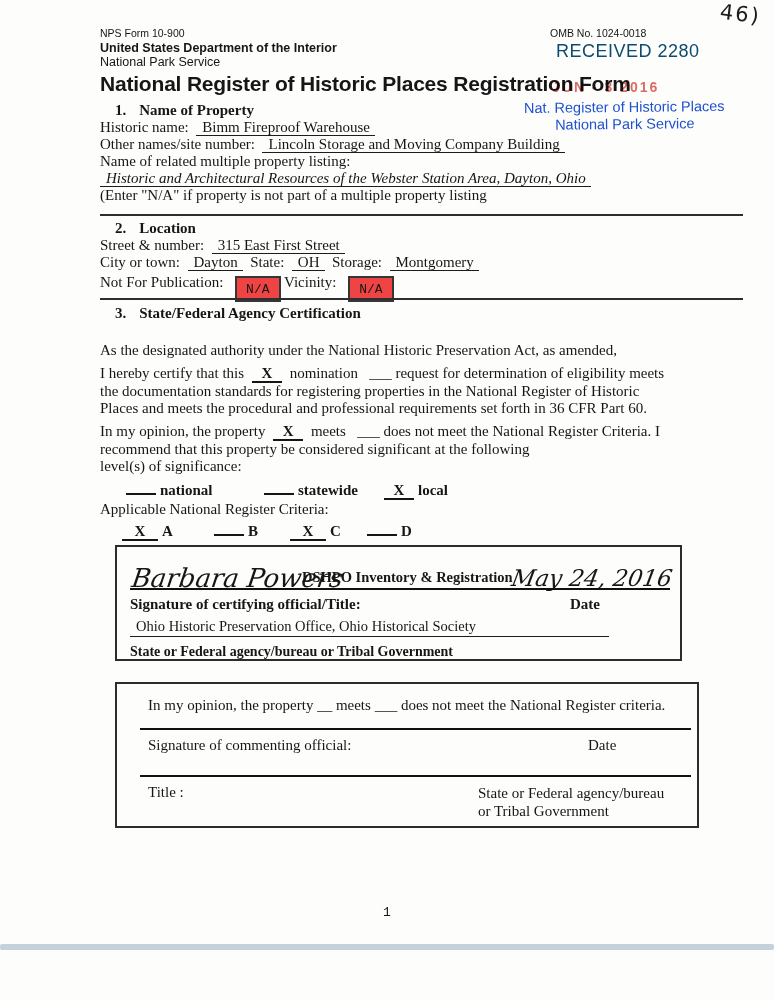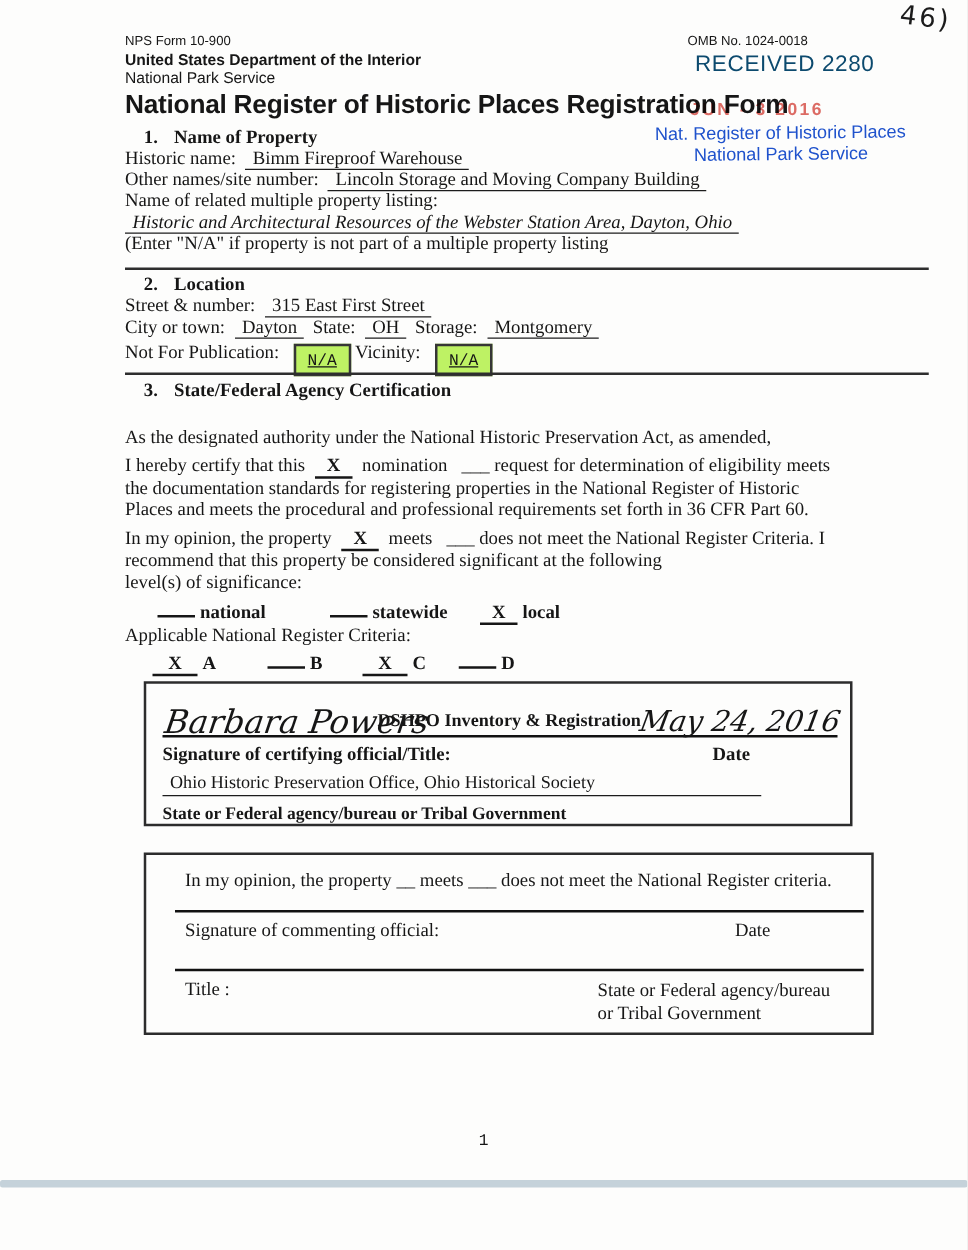--- a/index.html
+++ b/index.html
@@ -35,21 +35,21 @@
   }
   
   .sec { position:absolute; left:100px; font-size:15px; line-height:17px; }
   .sec-head { font-weight:bold; padding-left:15px; }
   .sec-head .num { margin-right:13px; }
   .fill { border-bottom:1.6px solid #1c1c1c; padding:0 5px 0 6px; }
   .italic { font-style:italic; }
   .divider { position:absolute; left:100px; width:643px; border-top:2px solid #2e2e2e; height:0; }
   .na-box {
     display:inline-block; border:2px solid #363636; font-family:"Liberation Mono", monospace;
-    font-size:13px; padding:3px 9px 2px 9px; margin-left:8px; vertical-align:-6px; background:#bef264;text-decoration:underline;
+    font-size:13px; padding:3px 9px 2px 9px; margin-left:8px; vertical-align:-6px; background:#ef4444;
   }
   .mk {
     display:inline-block; min-width:30px; text-align:center; font-weight:bold;
     border-bottom:2px solid #161616; line-height:15px; margin:0 4px;
   }
   .levels-row, .criteria-row { position:relative; height:18px; font-weight:bold; }
   .levels-row span.pos, .criteria-row span.pos { position:absolute; white-space:nowrap; }
   
   .cert-box {
     position:absolute; left:115px; top:545px; width:563px; height:112px;

